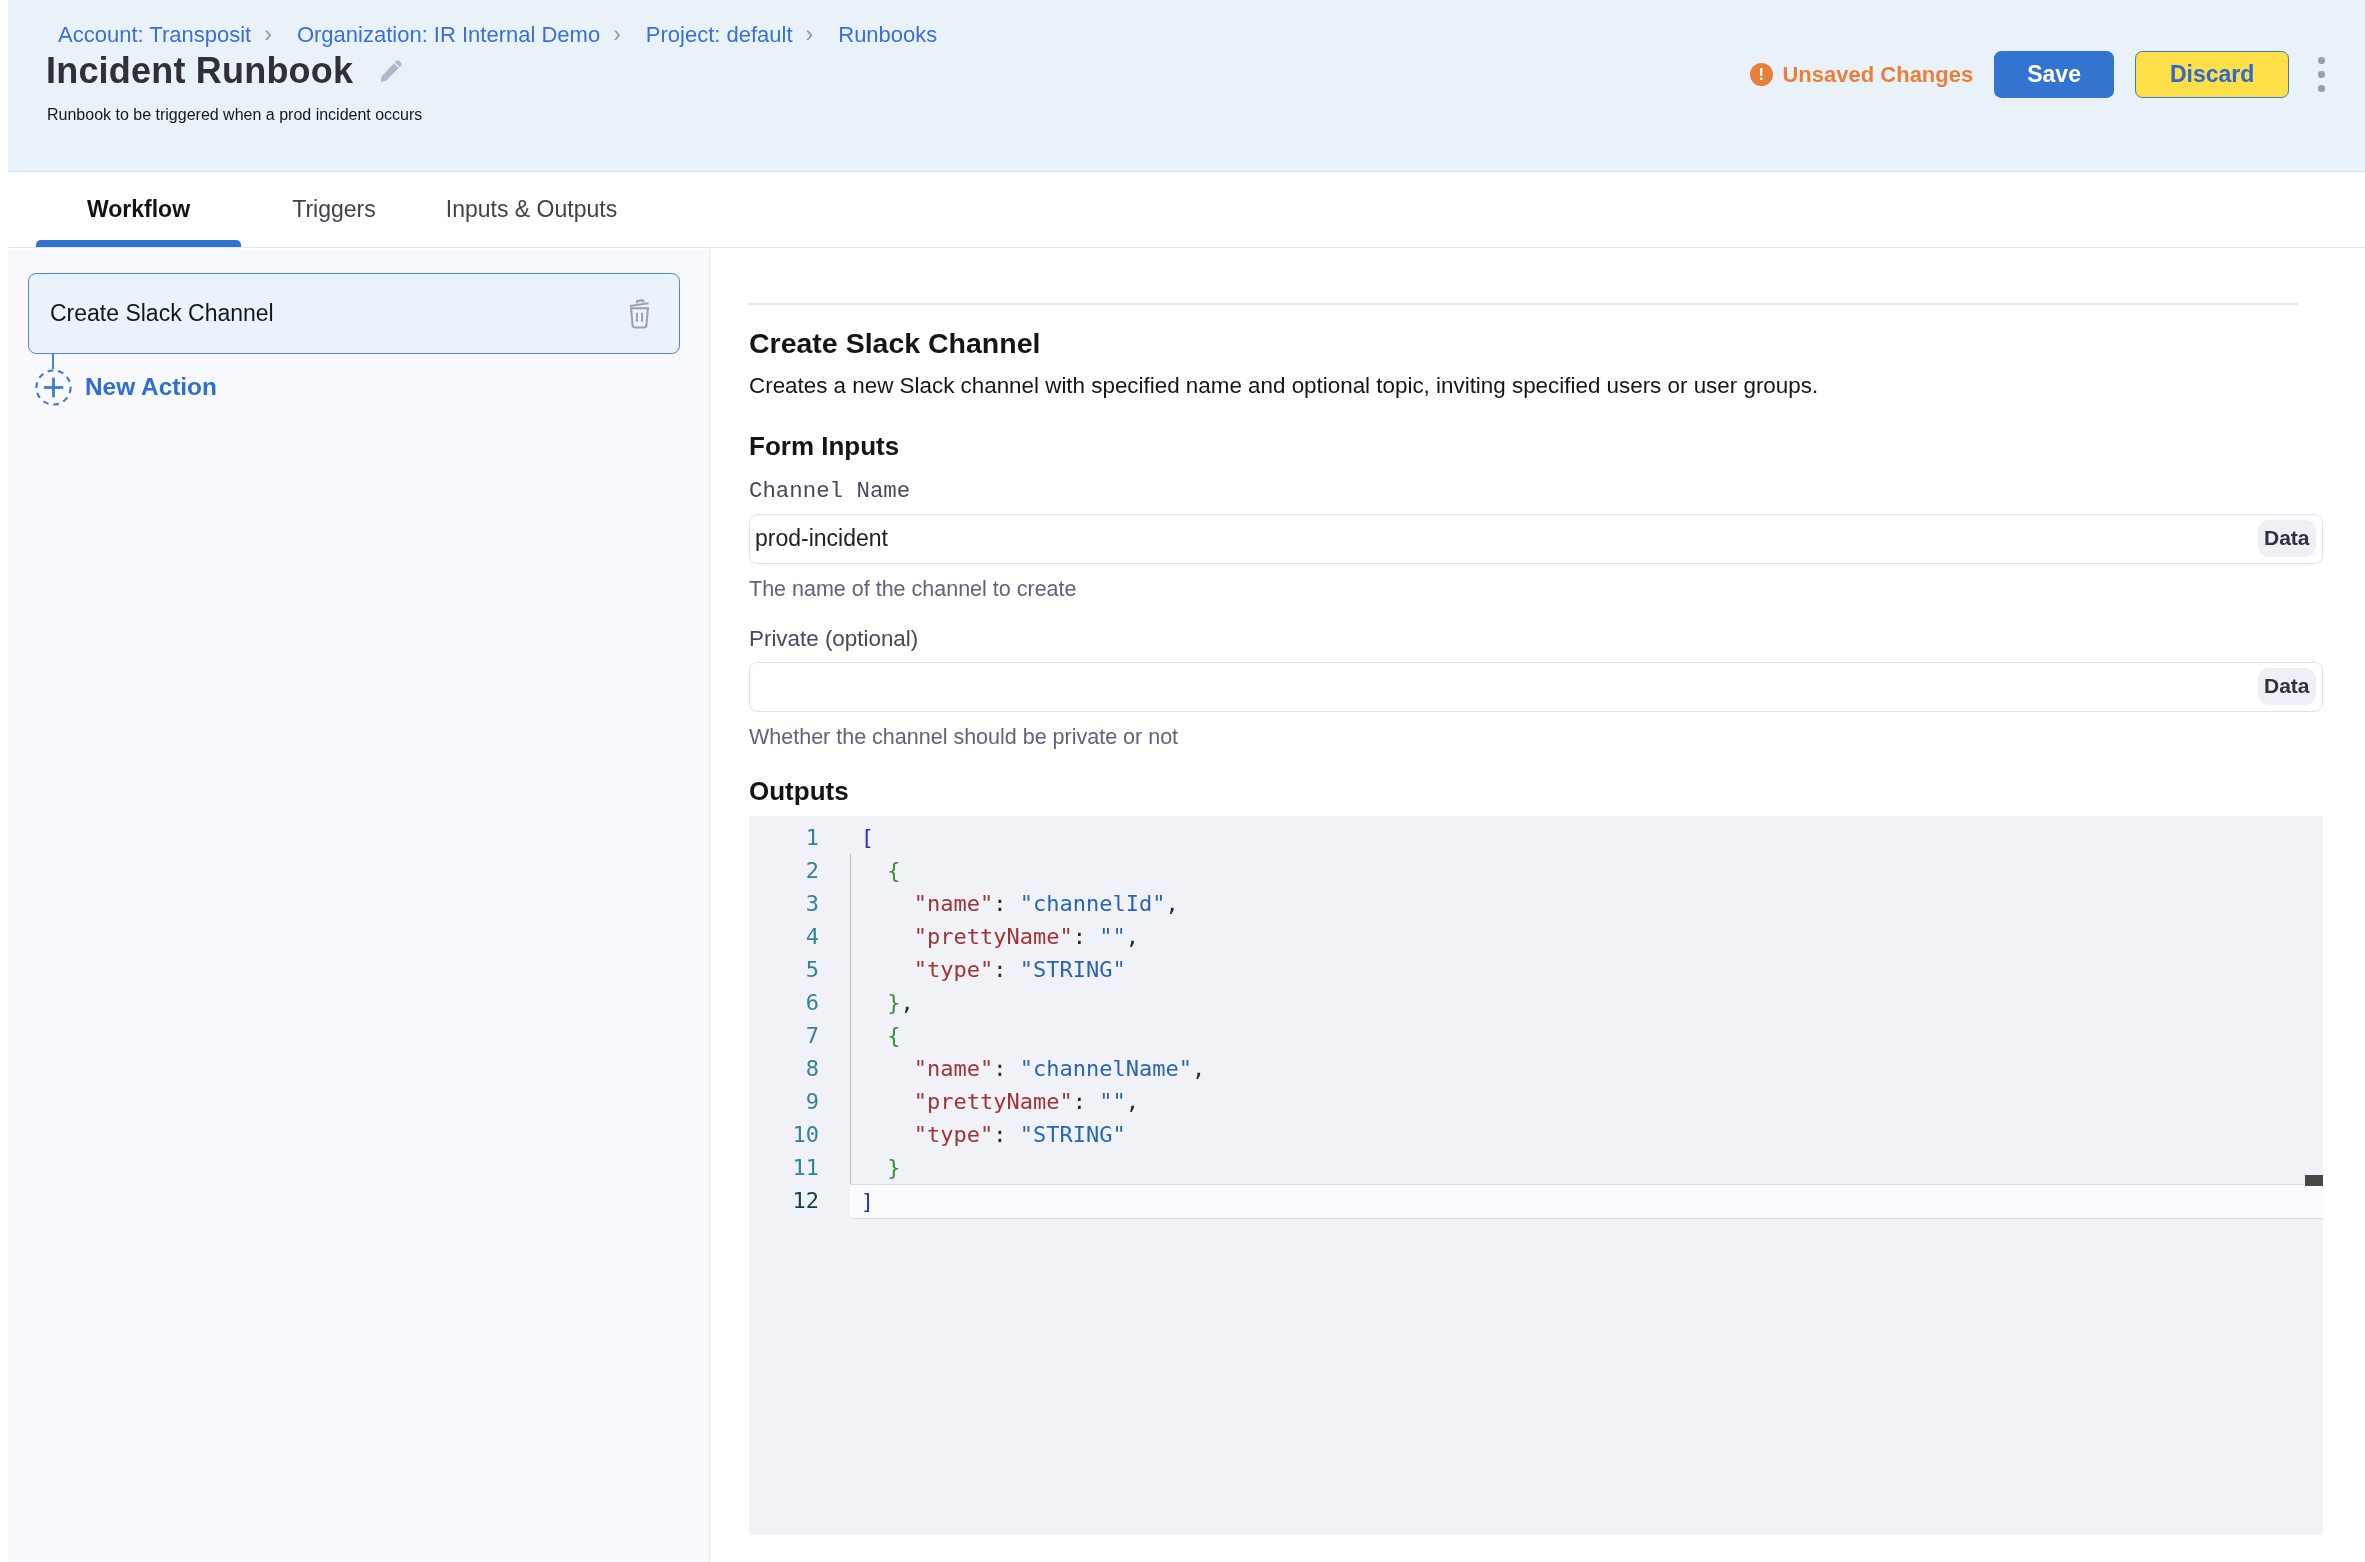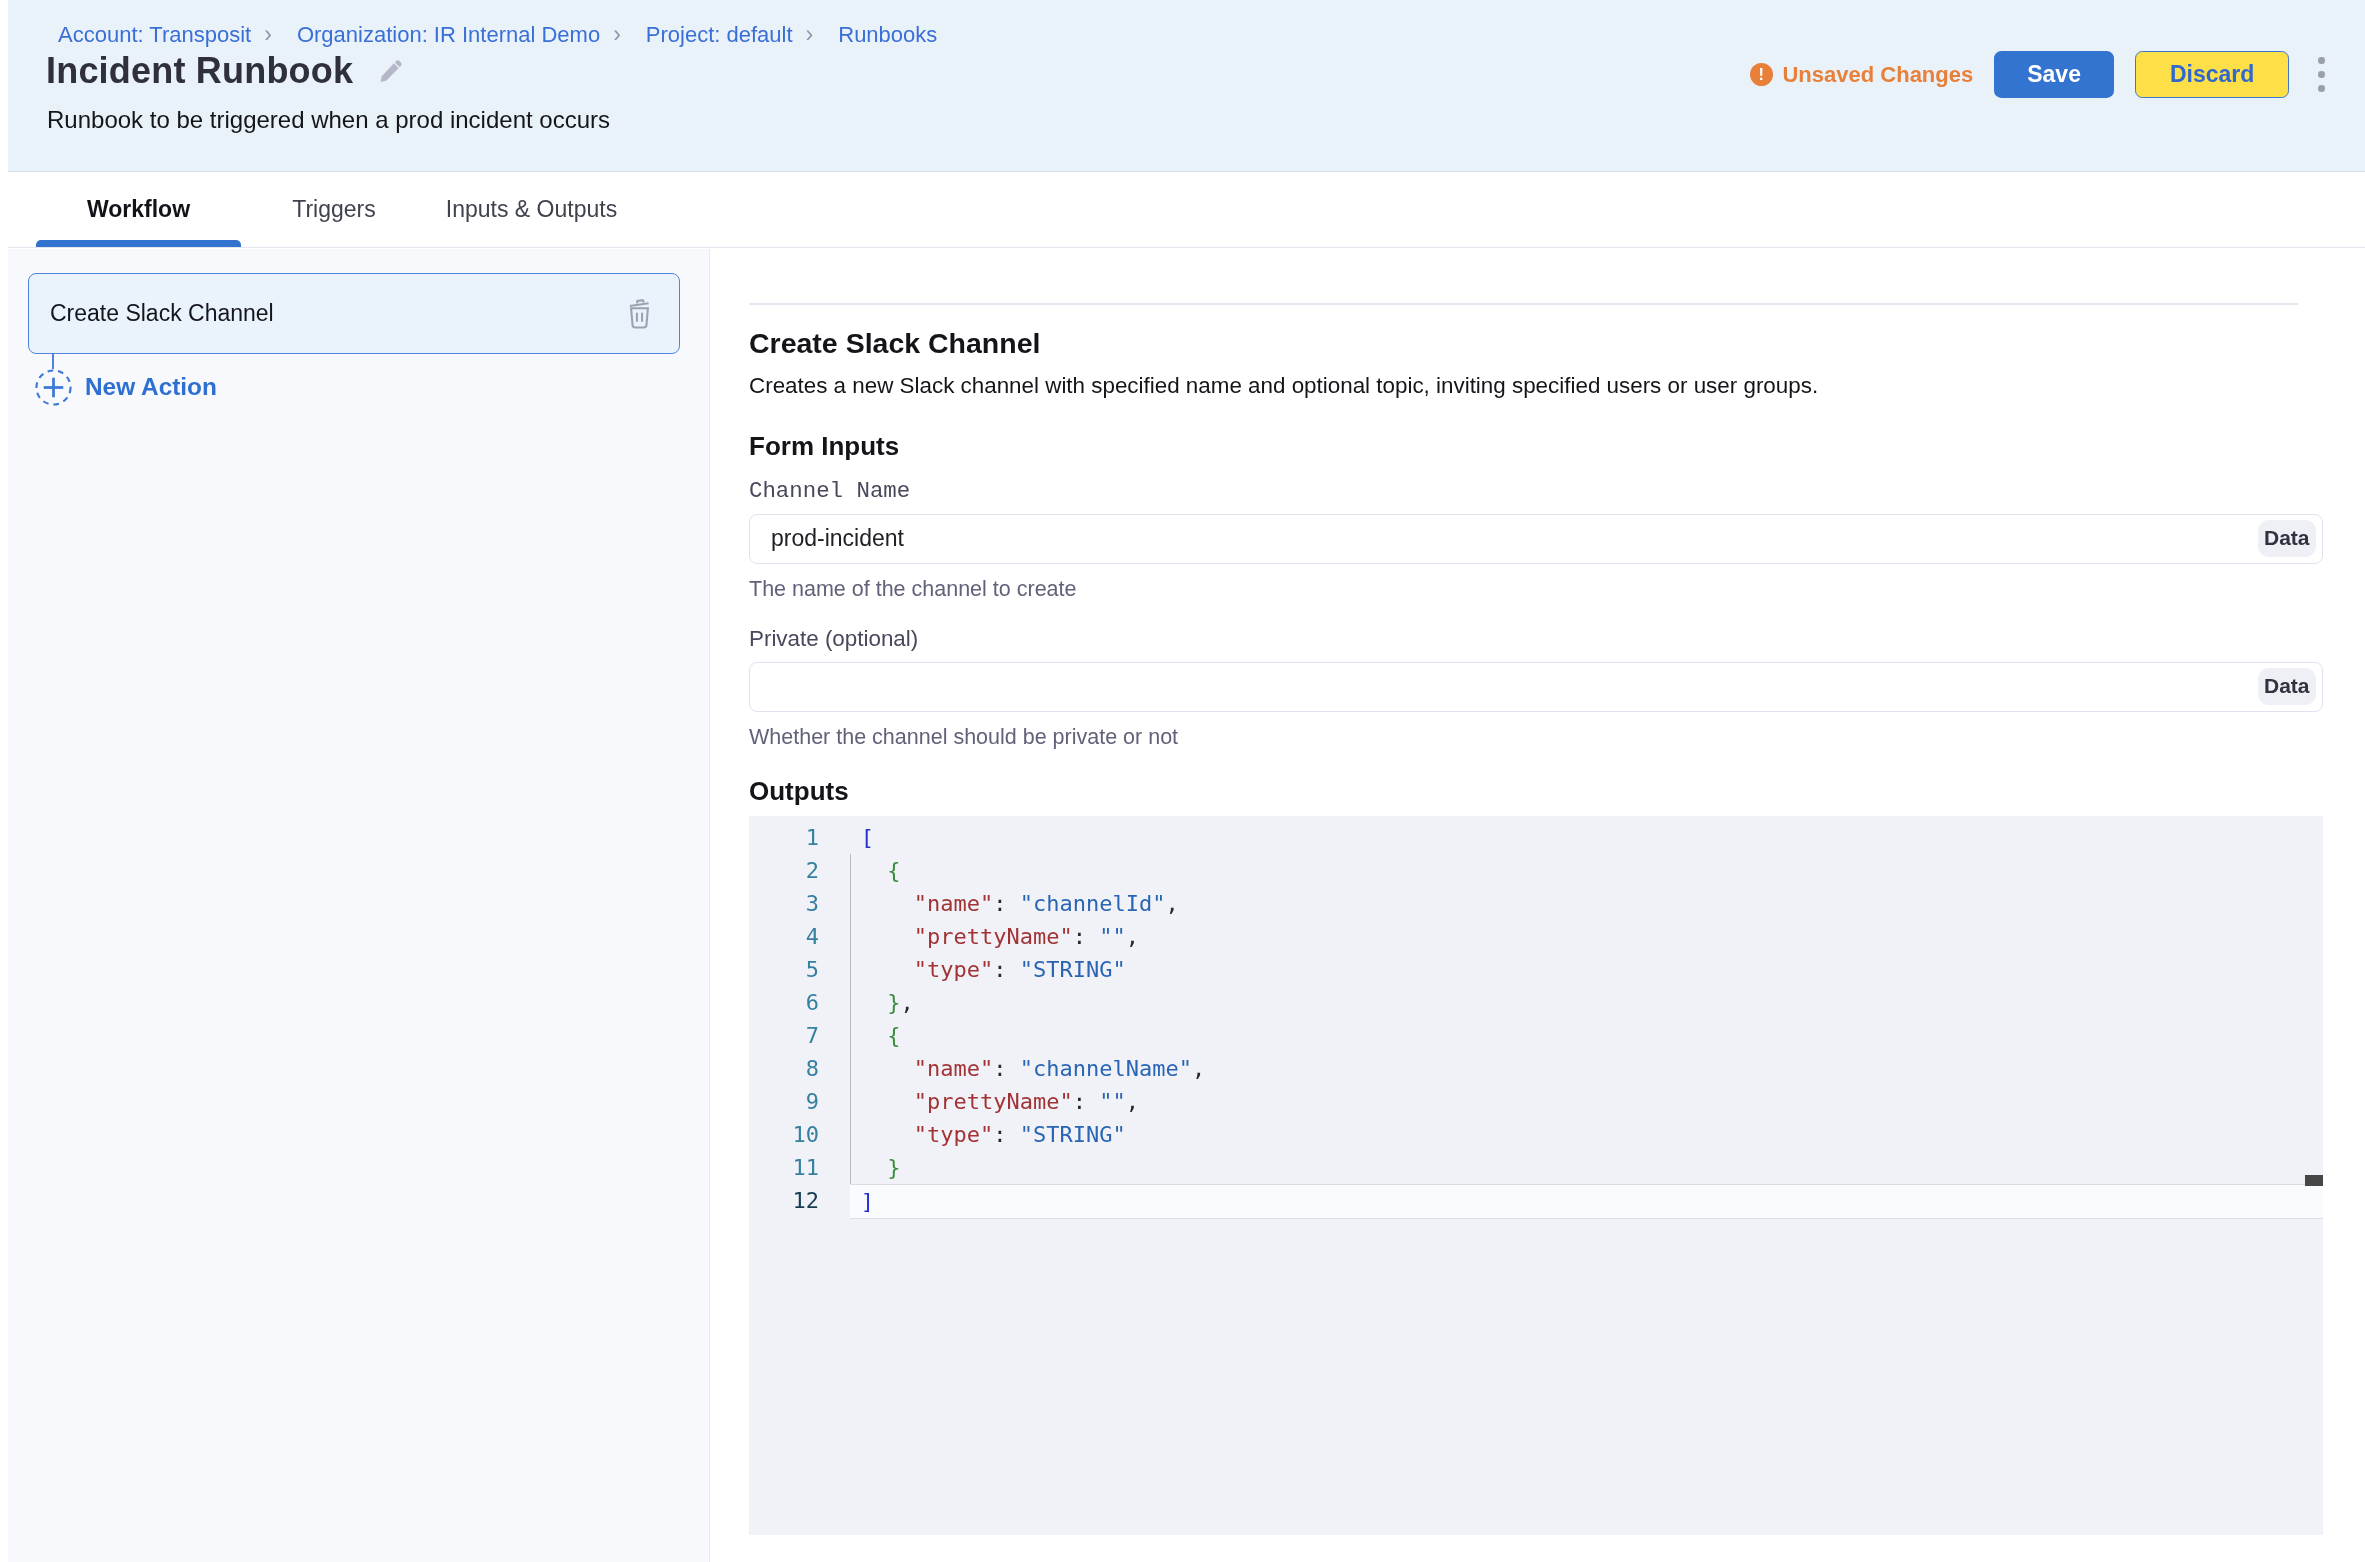--- a/index.html
+++ b/index.html
@@ -5,21 +5,21 @@
   html,body{margin:0;padding:0;background:#fff;}
   #app{position:relative;width:2366px;height:1562px;font-family:"Liberation Sans",sans-serif;overflow:hidden;background:#fff;}
 
   
   .header{position:absolute;left:0;top:0;width:100%;height:172px;background:#eaf2f9;border-bottom:1.6px solid #d9dfe8;box-sizing:border-box;}
   .breadcrumb{position:absolute;left:46px;top:21px;font-size:22px;display:flex;align-items:center;}
   .crumb{color:#3a6fd6;cursor:pointer;margin-left:12px;}
   .sep{color:#8a97ad;margin:0 13px;font-size:23px;}
   .title-row{position:absolute;left:46px;top:50px;display:flex;align-items:center;gap:23px;}
   .page-title{font-size:36px;font-weight:700;color:#2f3039;letter-spacing:0.2px;}
-  .subtitle{position:absolute;left:47px;top:106px;font-size:24px;color:#15161a;}
+  .subtitle{position:absolute;left:47px;top:106px;font-size:16px;color:#15161a;}
   .header-actions{position:absolute;right:33px;top:50px;height:49px;display:flex;align-items:center;gap:21px;}
   .unsaved{display:flex;align-items:center;gap:9.8px;color:#e8803a;font-size:22px;font-weight:600;}
   .warn-dot{width:23px;height:23px;border-radius:50%;background:#e8803a;color:#fff;font-size:16.3px;font-weight:700;display:flex;align-items:center;justify-content:center;line-height:1;}
   .btn{height:47px;border-radius:7.3px;font-size:23px;font-weight:700;display:flex;align-items:center;justify-content:center;cursor:pointer;box-sizing:border-box;}
   .btn-save{background:#3474d1;color:#fff;padding:0 33px;}
   .btn-discard{background:#fde047;color:#3268cc;border:1.6px solid #3f76d2;padding:0 34px;}
   .kebab{display:flex;flex-direction:column;gap:7.3px;padding:4.9px 8.1px;cursor:pointer;}
   .kebab i{width:6.5px;height:6.5px;border-radius:50%;background:#99a0aa;display:block;}
 
   
@@ -37,21 +37,21 @@
   .plus-wrap{position:absolute;left:34px;top:119px;width:39px;height:39px;cursor:pointer;}
   .new-action-label{position:absolute;left:85px;top:124px;font-size:24.4px;font-weight:700;color:#2e6fd0;cursor:pointer;}
 
   .main{position:absolute;left:712px;top:249px;right:0;bottom:0;background:#fff;}
   .divider{position:absolute;left:37px;top:54px;width:1549px;height:1.6px;background:#e5e7ee;}
   .h2{position:absolute;left:37px;top:78px;font-size:28.5px;font-weight:700;color:#141519;}
   .desc{position:absolute;left:37px;top:124px;font-size:22.4px;color:#141519;}
   .h3{font-size:26px;font-weight:700;color:#141519;position:absolute;left:37px;}
   .field-label{position:absolute;left:37px;font-size:22.4px;color:#47485c;}
   .input-wrap{position:absolute;left:37px;width:1574px;height:50px;background:#fff;border:1.6px solid #e0e3ed;border-radius:8.1px;box-sizing:border-box;}
-  .input-value{position:absolute;left:21px;top:0;height:47px;display:flex;align-items:center;font-size:23px;color:#202127;width:1268px;}
+  .input-value{position:absolute;left:5px;top:0;height:47px;display:flex;align-items:center;font-size:23px;color:#202127;width:1268px;}
   .data-btn{position:absolute;right:6.5px;top:4.9px;height:37px;padding:0 6px;background:#eef0f6;border-radius:11px;font-size:21px;font-weight:600;color:#303240;display:flex;align-items:center;cursor:pointer;}
   .helper{position:absolute;left:37px;font-size:21.5px;color:#61627a;}
 
   
   .editor{position:absolute;left:37px;top:567px;width:1574px;height:719px;background:#f1f2f7;padding-top:4.9px;box-sizing:border-box;}
   .cm-line{display:flex;line-height:33px;font-family:"DejaVu Sans Mono",monospace;font-size:22px;cursor:text;}
   .cm-gut{flex:none;width:101px;text-align:right;box-sizing:border-box;padding-right:31px;color:#35819f;user-select:none;}
   .cm-code{flex:1;white-space:pre;border-left:1.6px solid transparent;padding-left:9.8px;}
   .cm-line.guide .cm-code{border-left-color:#b8bcc4;}
   .cm-line.active .cm-gut{color:#173c52;}

